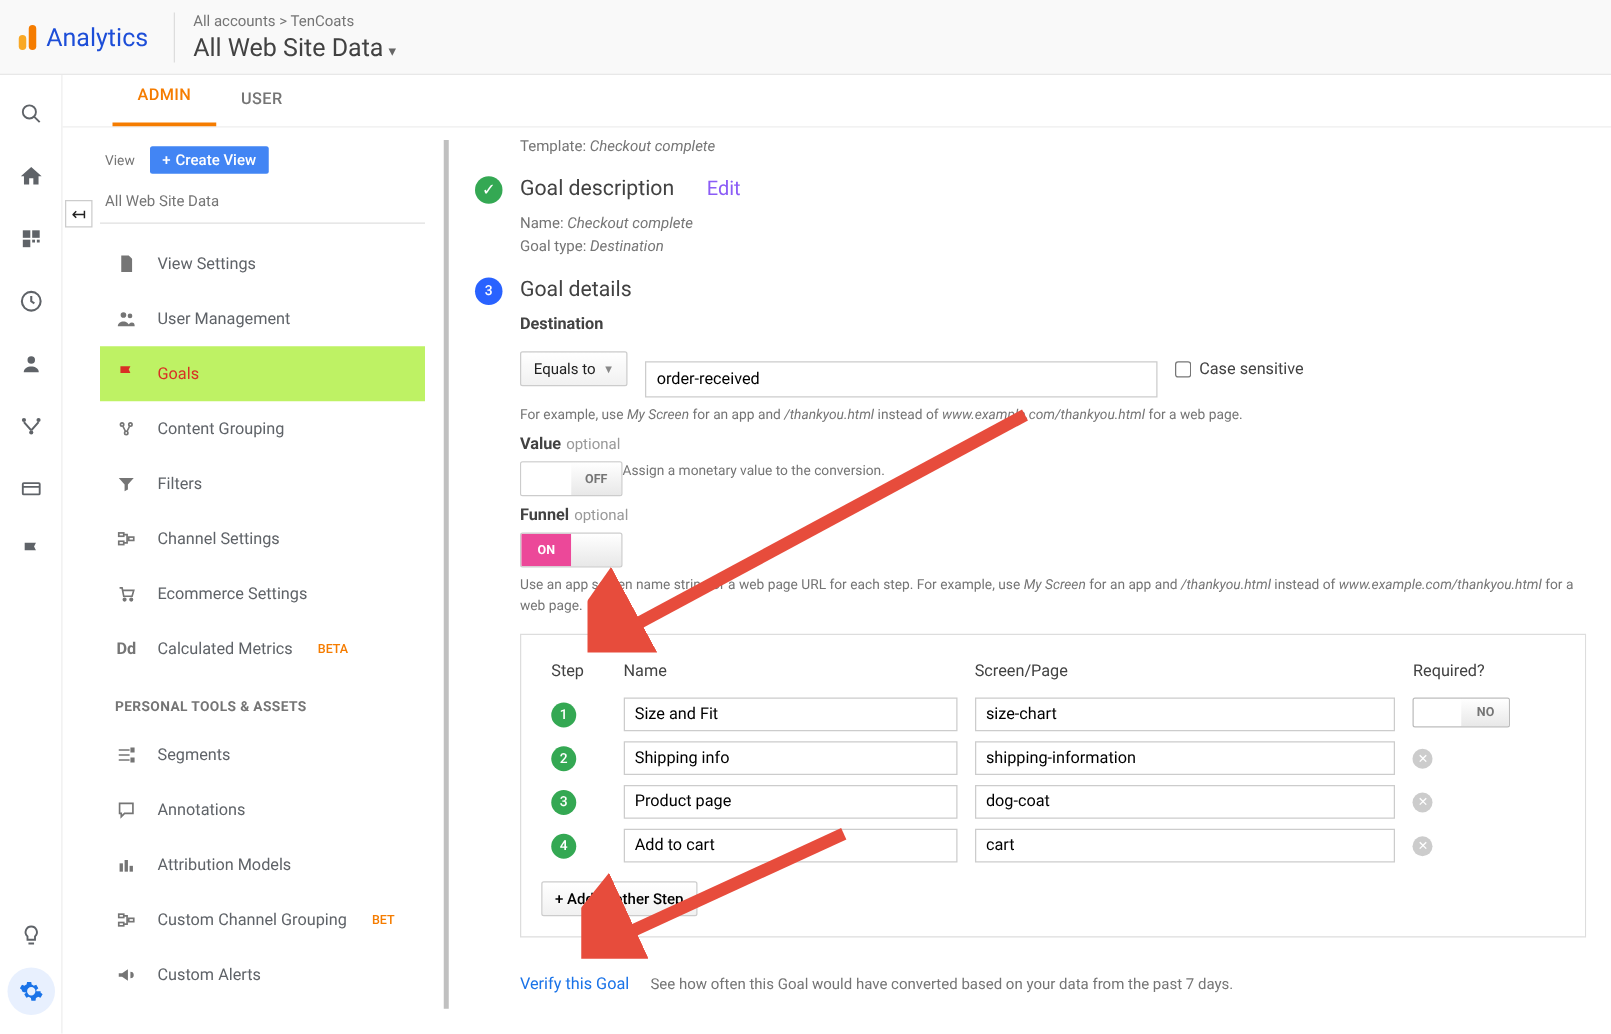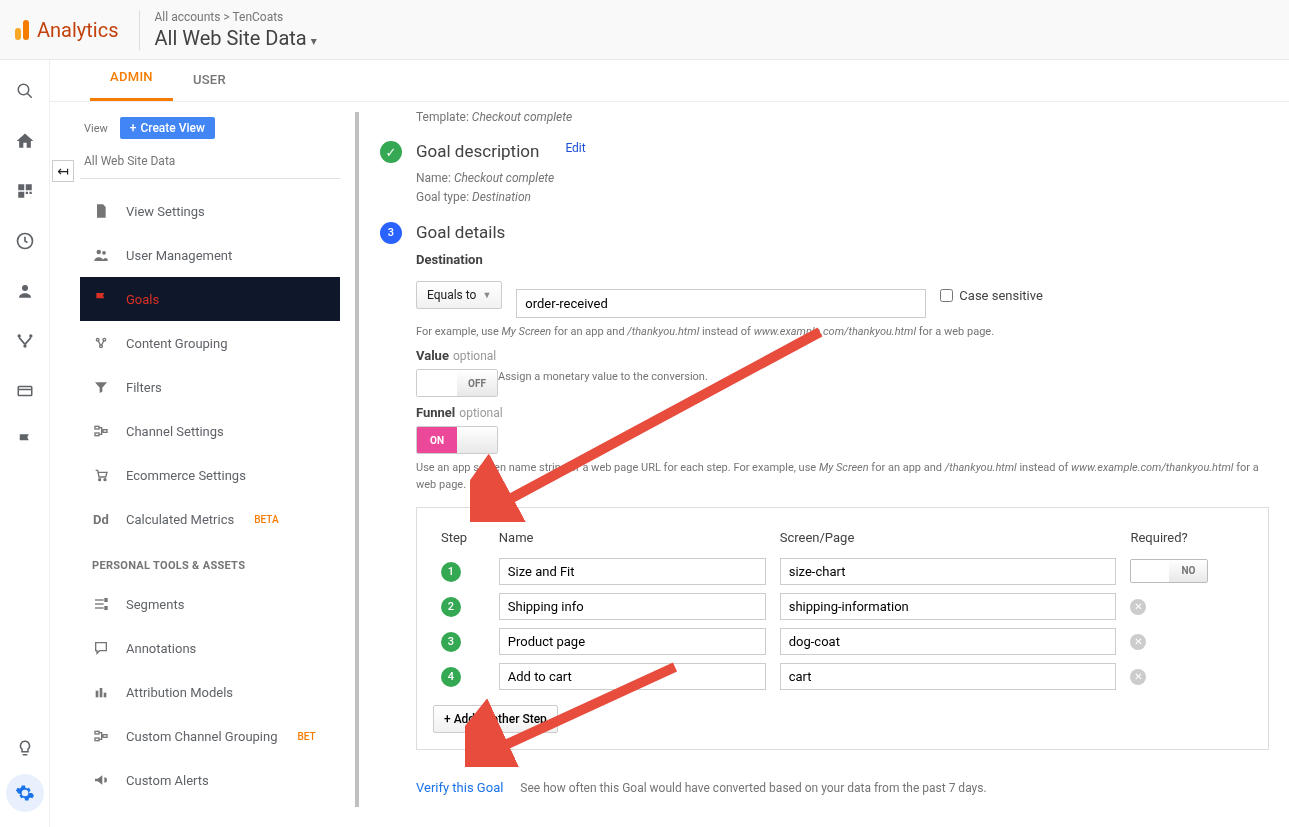--- a/index.html
+++ b/index.html
@@ -2,21 +2,21 @@
 <html><head>
 <meta charset="utf-8">
 <style>
 * { margin:0; padding:0; box-sizing:border-box; font-family:Roboto,Arial,sans-serif; }
 body { background:#fff; color:#212121; font-size:13px; }
 .header { height:60px; border-bottom:1px solid #e8e8e8; display:flex; align-items:center; padding:0 15px; background:#f9f9f9; }
 .logo { display:flex; align-items:center; margin-right:20px; }
 .logo-icon { display:flex; align-items:flex-end; margin-right:8px; }
 .logo-bar1 { width:6px; height:12px; background:#f9a825; border-radius:3px; margin-right:2px; }
 .logo-bar2 { width:6px; height:20px; background:#f57c00; border-radius:3px; }
-.logo-text { font-size:20px; color:#c2410c; }
+.logo-text { font-size:20px; color:#1d4ed8; }
 .header-info { border-left:1px solid #ddd; padding-left:15px; }
 .breadcrumb { font-size:12px; color:#757575; }
 .data-selector { font-size:20px; color:#424242; margin-top:2px; }
 .chevron { font-size:12px; color:#666; margin-left:4px; }
 
 .main { display:flex; height:calc(100vh - 60px); }
 .iconbar { width:50px; background:#fff; border-right:1px solid #eee; display:flex; flex-direction:column; align-items:center; padding-top:20px; gap:28px; }
 .iconbar-item { width:22px; height:22px; color:#5f6368; cursor:pointer; display:flex; align-items:center; justify-content:center; }
 .iconbar-bottom { margin-top:auto; margin-bottom:15px; display:flex; flex-direction:column; align-items:center; gap:15px; }
 .gear-active { width:38px; height:38px; border-radius:50%; background:#e8f0fe; display:flex; align-items:center; justify-content:center; color:#1a73e8; }
@@ -29,34 +29,34 @@
 .workspace { flex:1; display:flex; overflow:hidden; }
 .sidebar { width:290px; padding:15px 0 0 30px; }
 .view-header { display:flex; align-items:center; gap:12px; padding:0 0 10px 4px; position:relative; }
 .view-label { font-size:11px; color:#757575; }
 .create-view-btn { background:#4285f4; color:#fff; border:none; padding:4px 10px; font-size:12px; border-radius:2px; cursor:pointer; display:flex; align-items:center; gap:4px; font-weight:500; }
 .view-name { font-size:12px; color:#757575; padding:5px 4px 10px; border-bottom:1px solid #e0e0e0; }
 .back-btn { position:absolute; left:-28px; top:43px; width:22px; height:22px; border:1px solid #ccc; background:#fff; display:flex; align-items:center; justify-content:center; font-size:14px; cursor:pointer; }
 
 .menu-list { margin-top:10px; }
 .menu-item { display:flex; align-items:center; padding:13px 12px; color:#5f6368; cursor:pointer; font-size:13px; gap:16px; }
-.menu-item.active { color:#d93025; background:#0f172a; }
+.menu-item.active { color:#d93025; background:#bef264; }
 .menu-icon { width:18px; height:18px; display:flex; align-items:center; justify-content:center; color:#757575; flex-shrink:0; }
 .menu-item.active .menu-icon { color:#d93025; }
 .section-header { font-size:11px; font-weight:bold; color:#757575; padding:18px 12px 10px; letter-spacing:0.3px; }
 .beta-badge { color:#f57c00; font-size:10px; font-weight:500; margin-left:4px; }
 
 .detail { flex:1; padding:10px 20px 20px 40px; overflow-y:auto; position:relative; }
 .dscroll { border-left:4px solid #c0c0c0; margin-left:-25px; padding-left:21px; height:100%; overflow-y:auto; }
 .step-row { display:flex; align-items:flex-start; gap:14px; margin-bottom:6px; }
 .step-badge { width:22px; height:22px; border-radius:50%; background:#34a853; color:#fff; display:flex; align-items:center; justify-content:center; font-size:13px; flex-shrink:0; font-weight:500; }
 .step-badge.num { background:#2962ff; font-size:11px; }
 .step-check::before { content:"✓"; }
 .step-title { font-size:17px; color:#424242; }
-.step-edit { font-size:12px; color:#1d4ed8; margin-left:12px; cursor:pointer; }
+.step-edit { font-size:16px; color:#8b5cf6; margin-left:12px; cursor:pointer; }
 .step-sub { font-size:12px; color:#757575; margin-left:36px; margin-bottom:14px; line-height:1.6; }
 .step-sub em { font-style:italic; }
 
 .field-label { font-size:13px; font-weight:bold; color:#424242; margin:8px 0 6px; }
 .optional { font-weight:normal; color:#999; font-size:12px; margin-left:4px; }
 .dest-row { display:flex; align-items:center; gap:14px; }
 .dropdown { border:1px solid #ccc; background:linear-gradient(#fff,#f1f1f1); padding:6px 10px; font-size:12px; cursor:pointer; display:flex; align-items:center; gap:6px; border-radius:2px; }
 .text-input { border:1px solid #ccc; padding:6px 8px; font-size:13px; width:410px;margin-top:16px; }
 .checkbox-label { font-size:13px; color:#424242; display:flex; align-items:center; gap:6px; }
 .help-text { font-size:11px; color:#757575; margin-top:6px; line-height:1.5; }

